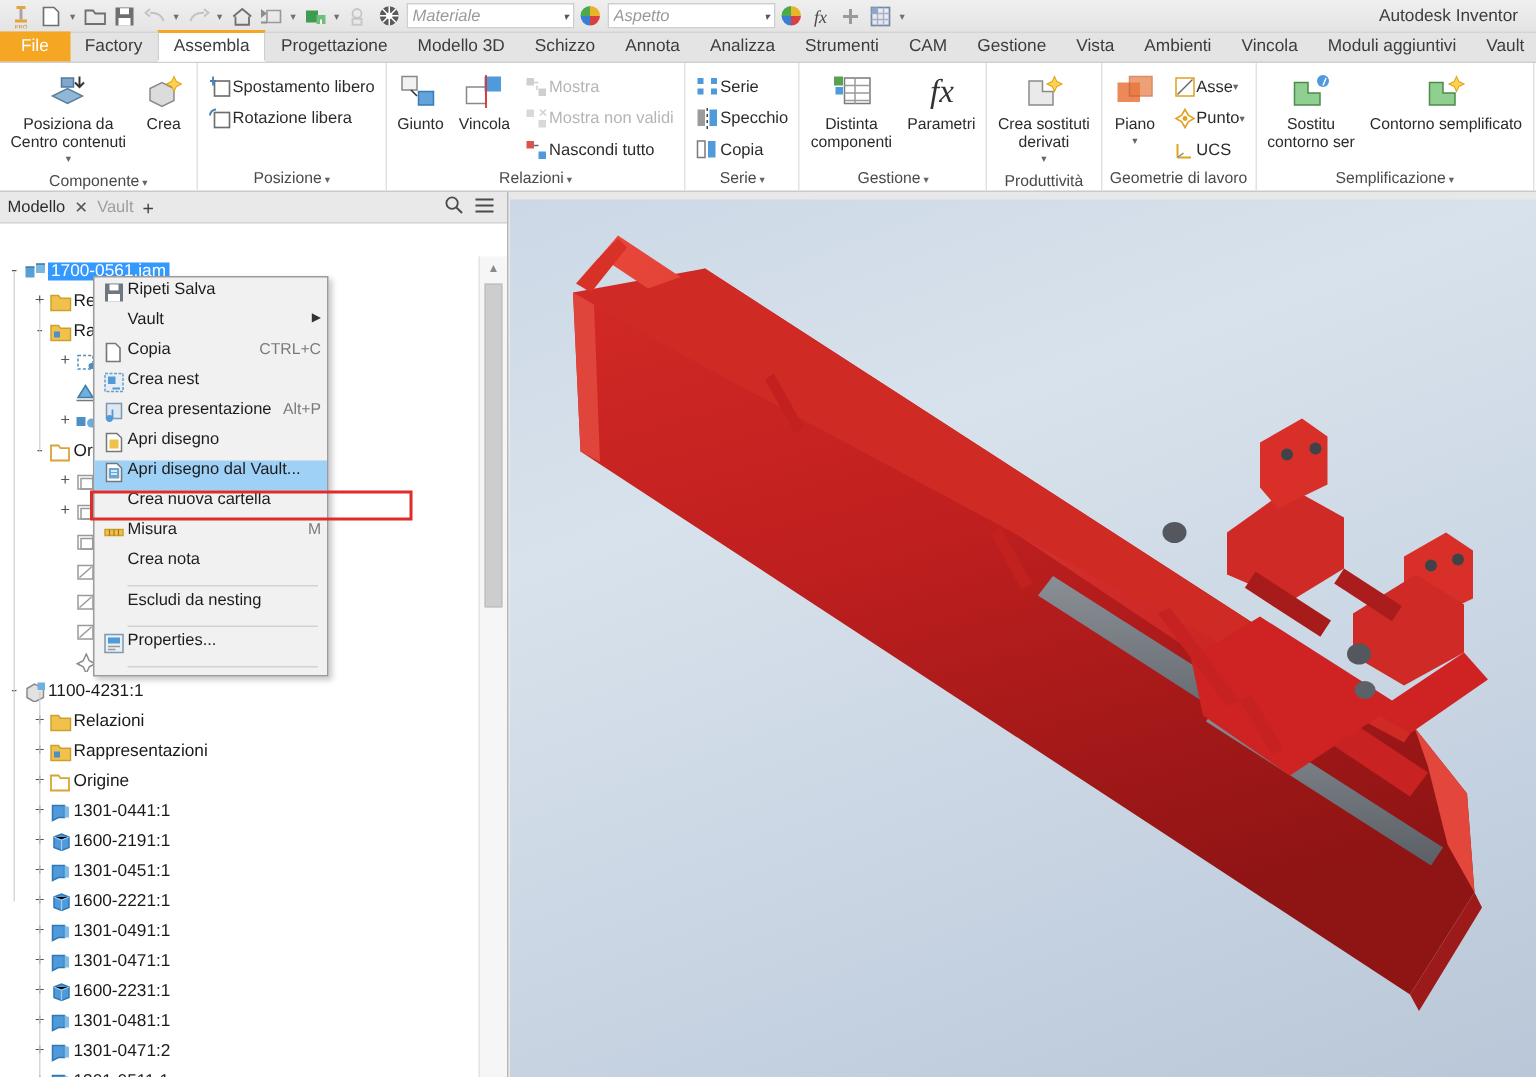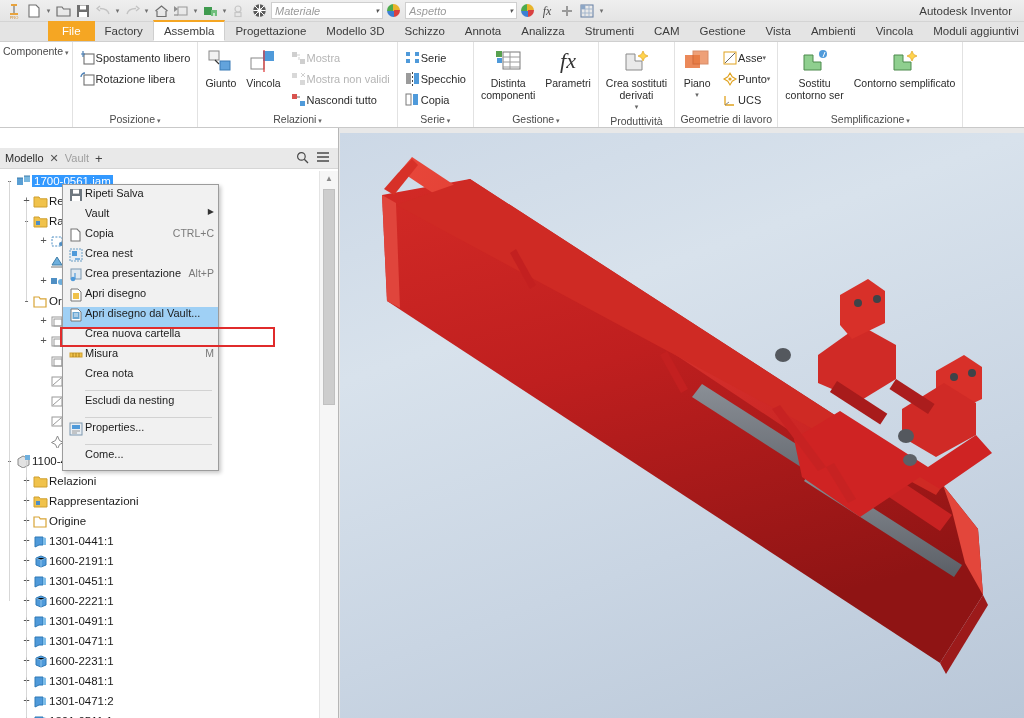--- a/index.html
+++ b/index.html
@@ -41,21 +41,20 @@
     font-size:11.5px; color:#3c3c3c; white-space:nowrap;
   }
   .swatch-ico { width:13px;height:13px;border-radius:50%;
     background: conic-gradient(#e8b42b 0 25%, #d94141 0 50%, #3b7fd4 0 75%, #4caa4c 0); }
 
   
   .tabs {
     position:absolute; left:0; top:22px; width:1024px; height:20px;
     background:#e4e4e4; display:flex; align-items:flex-end;
     border-bottom:1px solid #cfcfcf;
-    padding-left:48px;
   }
   .tab {
     height:20px; line-height:20px; padding:0 10px;
     font-size:11.5px; color:#3c3c3c; white-space:nowrap;
   }
   .tab.file {
     background:#f5a623; color:#fff; padding:0 14px; font-weight:normal;
   }
   .tab.active {
     background:#fff; border:1px solid #cfcfcf; border-bottom:1px solid #fff;
@@ -95,21 +94,21 @@
   .smbtn.dim { color:#b5b5b5; }
   .smbtn .sico { width:16px; height:16px; display:flex; align-items:center; justify-content:center; flex:none;}
 
   
   .browser {
     position:absolute; left:0; top:128px; width:339px; height:590px;
     background:#fff; border-right:1px solid #b6b6b6;
   }
   .bpanel-tabs {
     height:21px; background:#e9e9e9; border-bottom:1px solid #d6d6d6;
-    display:flex; align-items:center; padding:0 5px; gap:4px;margin-top:20px;
+    display:flex; align-items:center; padding:0 5px; gap:4px;
   }
   .bpanel-tabs .bt { font-size:11px; color:#2b2b2b; }
   .bpanel-tabs .bt.off { color:#9e9e9e; }
   .bpanel-tabs .x { font-size:11px; color:#555; padding:0 2px; }
   .bpanel-tabs .plus { font-size:13px; color:#444; padding:0 2px; }
   .bpanel-tabs .right { margin-left:auto; display:flex; gap:7px; align-items:center; padding-right:3px;}
   .bsub {
     height:22px; display:flex; align-items:center; gap:7px;
     padding-left:8px; font-size:11px; background:#fff;
   }
@@ -296,20 +295,43 @@
       <div class="tab">Vista</div>
       <div class="tab">Ambienti</div>
       <div class="tab">Vincola</div>
       <div class="tab">Moduli aggiuntivi</div>
       <div class="tab">Vault</div>
       <div class="tab">Collabora</div>
     </div>
 
   <div class="ribbon">
       <div class="rgroup">
+        <div class="body">
+          <div class="bigbtn">
+            <span class="gico">
+              <svg width="30" height="28" viewBox="0 0 30 28">
+                <path d="M4 16 14 11l10 5-10 5z" fill="#8fb8d8" stroke="#5c7f9e" stroke-width="1"></path>
+                <rect x="10" y="4" width="8" height="6" fill="#7fa9cc" stroke="#55789a"></rect>
+                <path d="M22 3v7M19 7l3 3 3-3" stroke="#333" stroke-width="1.3" fill="none"></path>
+              </svg>
+            </span>
+            <span class="lbl">Posiziona da</span>
+            <span class="lbl2">Centro contenuti</span>
+            <span class="caret">▾</span>
+          </div>
+          <div class="bigbtn">
+            <span class="gico">
+              <svg width="30" height="28" viewBox="0 0 30 28">
+                <path d="M6 11 14 7l8 4v8l-8 4-8-4z" fill="#dcdcdc" stroke="#8a8a8a"></path>
+                <path d="M22 3l1.6 3.4L27 8l-3.4 1.6L22 13l-1.6-3.4L17 8l3.4-1.6z" fill="#ffd34d" stroke="#e0a21f" stroke-width=".7"></path>
+              </svg>
+            </span>
+            <span class="lbl">Crea</span>
+          </div>
+        </div>
         <div class="gtitle"><span>Componente</span><span class="caret"> ▾</span></div>
       </div>
       <div class="rgroup">
         <div class="body">
           <div class="smrow">
             <div class="smbtn">
               <span class="sico">
                 <svg width="16" height="16" viewBox="0 0 16 16">
                   <rect x="4" y="4" width="10" height="10" fill="none" stroke="#6f6f6f" stroke-width="1.1"></rect>
                   <path d="M1 4h4M3 1v6" stroke="#4a7fb5" stroke-width="1.2"></path>
@@ -997,20 +1019,16 @@
         <span class="mico">
           <svg width="14" height="14" viewBox="0 0 14 14">
             <rect x="1" y="1" width="12" height="12" fill="#e9eef3" stroke="#7d98b0"></rect>
             <rect x="3" y="3" width="8" height="4" fill="#4f9ada"></rect>
             <path d="M3 9h8M3 11h5" stroke="#9a9a9a"></path>
           </svg>
         </span>
         <span class="mlbl">Properties...</span>
       </div>
       <div class="msep"></div>
-      <div class="mi">
-        <span class="mico"></span>
-        <span class="mlbl">Come...</span>
-      </div>
     </div>
   <div class="hlbox"></div>
 
 </div>
 
 </body></html>

